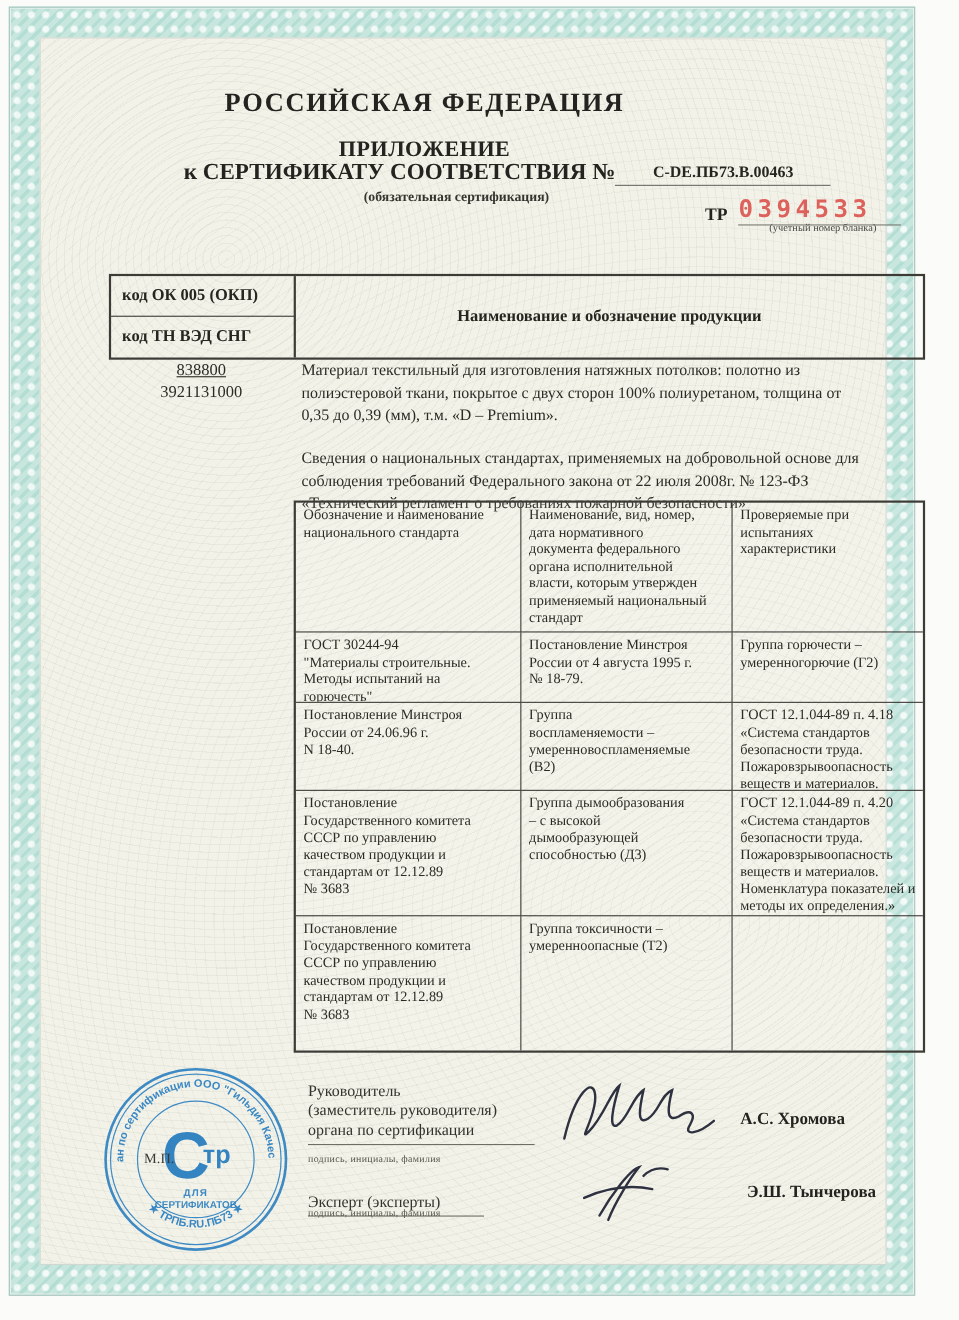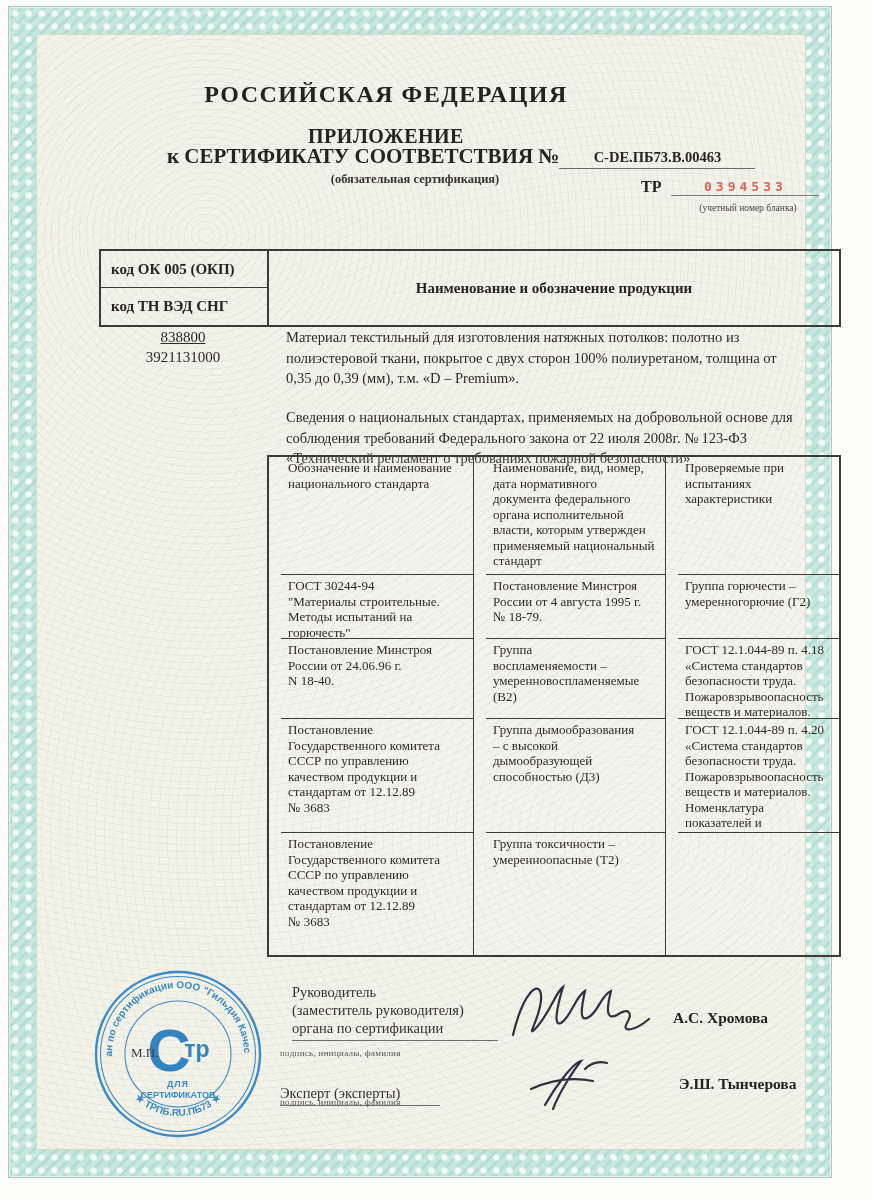--- a/index.html
+++ b/index.html
@@ -25,21 +25,21 @@
   }
   
   .inner{
     position:absolute;left:36px;top:34px;width:768px;height:1114px;
     background-color:#f3f2e9;
     background-image:
       repeating-radial-gradient(circle at 22% 18%, rgba(203,208,195,.28) 0 1px, rgba(0,0,0,0) 1px 7px),
       repeating-radial-gradient(circle at 78% 72%, rgba(203,208,195,.22) 0 1px, rgba(0,0,0,0) 1px 9px);
     border:1px solid #cfd8d1;
   }
-  .pre{white-space:pre-line;margin-left:12px;}
+  .pre{white-space:pre-line;}
   .abs{position:absolute;}
   .title{
     left:0;right:70px;top:46px;text-align:center;
     font-size:24px;font-weight:bold;letter-spacing:1.5px;color:#24231f;
   }
   .subtitle{
     left:0;right:70px;top:90px;text-align:center;
     font-size:20px;font-weight:bold;letter-spacing:.5px;color:#24231f;
   }
   .certline{
@@ -50,23 +50,23 @@
     width:196px;text-align:center;border-bottom:1.5px solid #6b6b66;
     font-size:14.5px;font-weight:bold;padding-bottom:2px;color:#26251f;
   }
   .oblig{
     left:248px;top:137px;width:260px;text-align:center;
     font-size:12.5px;font-weight:bold;color:#35342e;
   }
   .trline{left:604px;top:143px;display:flex;align-items:flex-end;gap:10px;}
   .trlabel{font-size:16px;font-weight:bold;color:#24231f;}
   .blanknum{
-    width:148px;text-align:center;border-bottom:1.2px solid #7a7a72;padding-bottom:1px;
+    width:148px;border-bottom:1.2px solid #7a7a72;padding-bottom:1px;
     font-family:"DejaVu Sans Mono", monospace;
-    font-size:13px;font-weight:bold;letter-spacing:4px;color:#dd625c;
+    font-size:22px;font-weight:bold;letter-spacing:4px;color:#dd625c;
   }
   .blankcap{left:636px;top:168px;width:150px;text-align:center;font-size:9.5px;color:#46453e;}
   
   .codes{
     left:62px;top:214px;width:738px;height:74px;
     display:grid;grid-template-columns:168px 570px;grid-template-rows:37px 37px;
     border:2px solid #3c3b36;
   }
   .codes .c1a,.codes .c1b{
     border-right:2px solid #3c3b36;display:flex;align-items:center;padding-left:10px;

